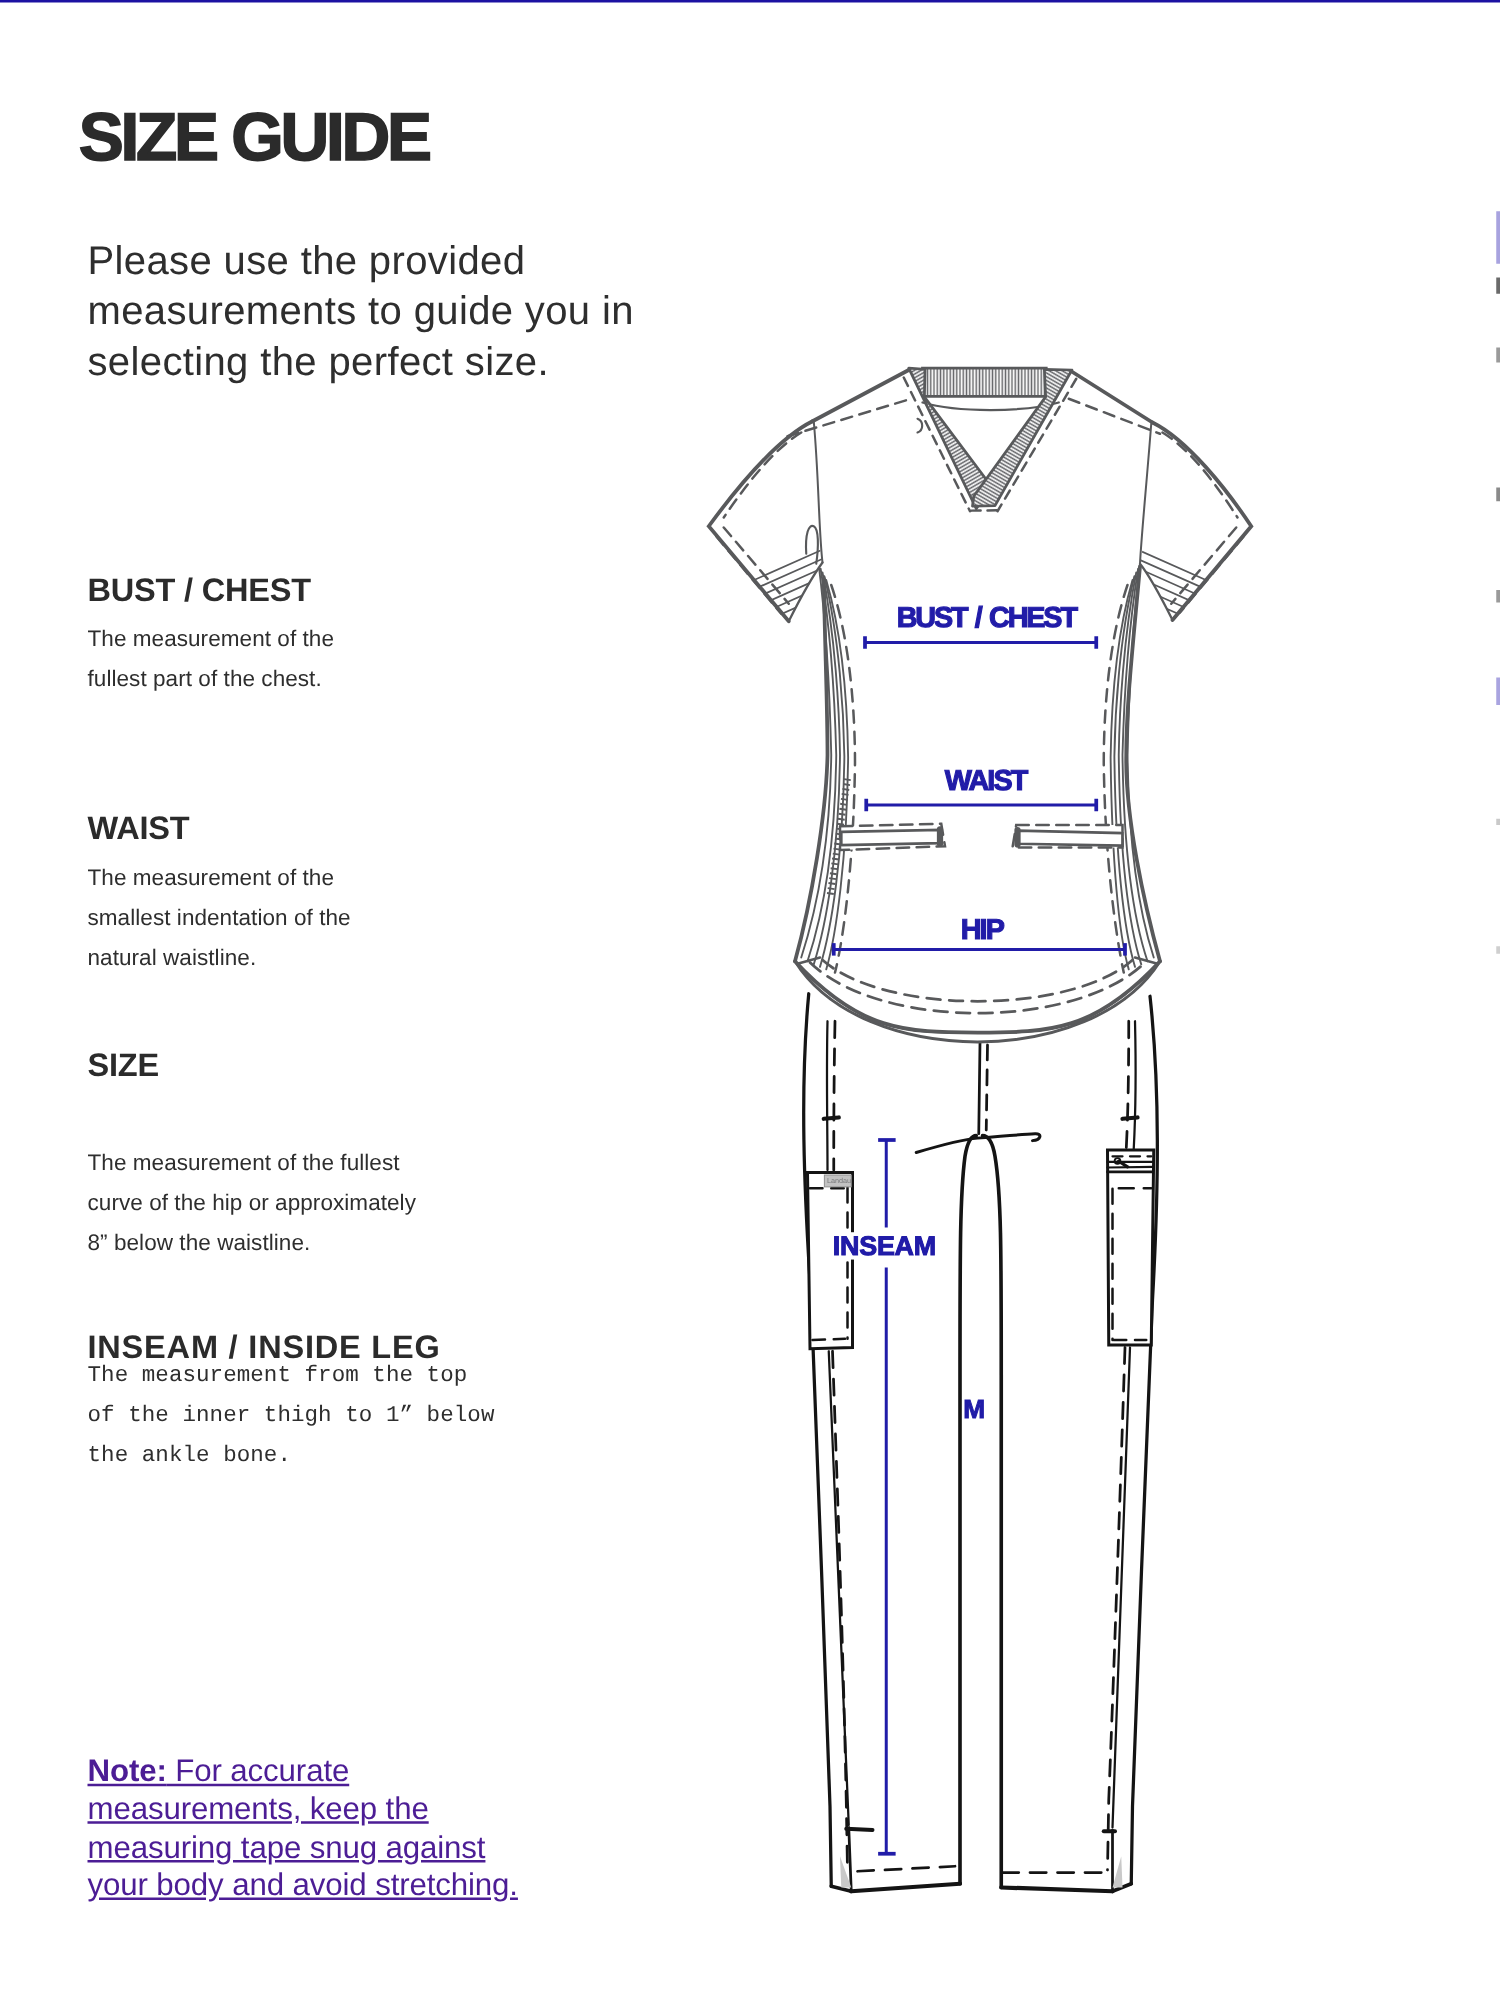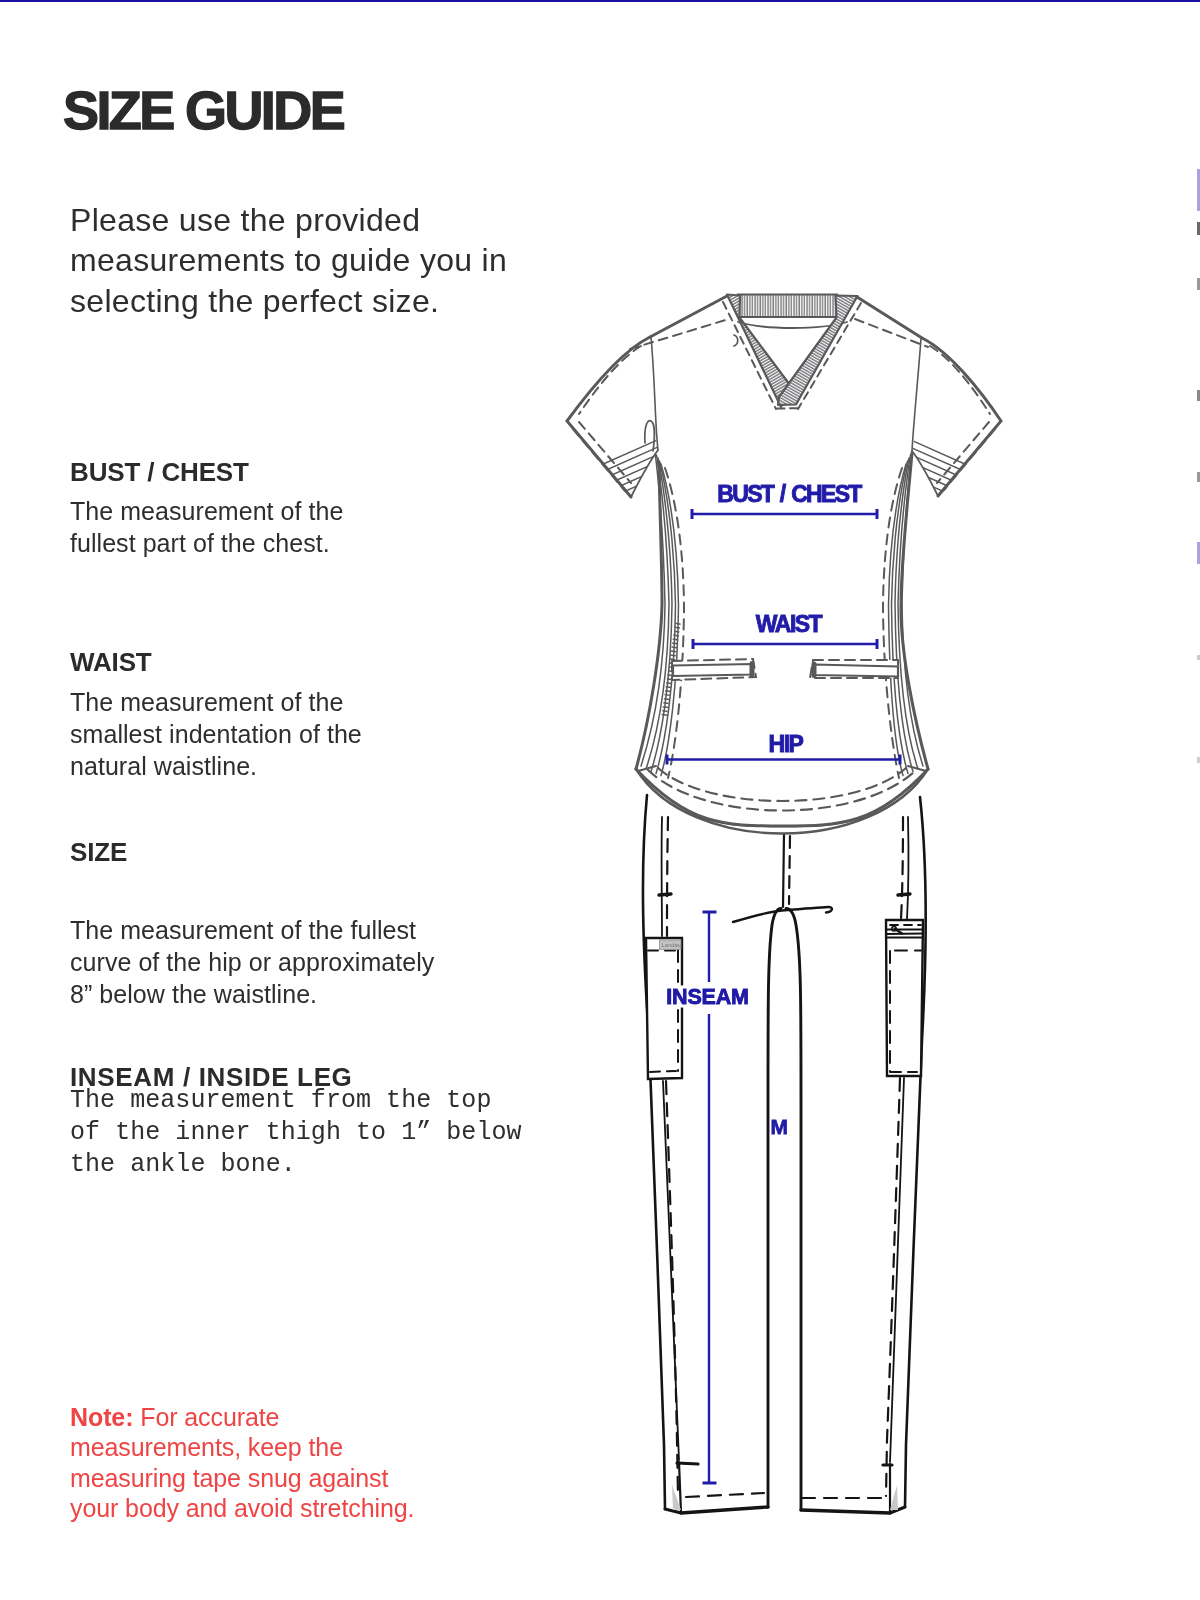--- a/index.html
+++ b/index.html
@@ -1,22 +1,22 @@
 <!DOCTYPE html>
 <html><head>
 <meta charset="utf-8">
 <style>
   html,body{margin:0;padding:0;}
   body{width:1200px;height:1600px;background:#ffffff;font-family:"Liberation Sans",sans-serif;position:relative;overflow:hidden;}
   .topbar{position:absolute;left:0;top:0;width:1200px;height:2px;background:#1c12a2;}
   .title{position:absolute;left:63px;top:66px;font-size:54px;font-weight:bold;color:#2b2b2b;letter-spacing:-2.6px;line-height:88px;-webkit-text-stroke:1.3px #2b2b2b;}
-  .intro{position:absolute;left:70px;top:200px;font-size:32px;color:#2e2e2e;line-height:40.4px;letter-spacing:0.3px;}
+  .intro{position:absolute;left:70px;top:188px;font-size:32px;color:#2e2e2e;line-height:40.4px;letter-spacing:0.3px;}
   .sec-h{position:absolute;left:70px;font-size:26px;font-weight:bold;color:#2b2b2b;letter-spacing:-0.15px;line-height:30px;}
-  .sec-b{position:absolute;left:70px;font-size:25px;color:#2e2e2e;line-height:32.2px;letter-spacing:0.05px;}
-  .note{position:absolute;left:70px;font-size:25px;color:#ef4444;line-height:30.3px;letter-spacing:-0.1px;}
+  .sec-b{position:absolute;left:70px;font-size:18px;color:#2e2e2e;line-height:32.2px;letter-spacing:0.05px;}
+  .note{position:absolute;left:70px;font-size:25px;color:#4c1d95;line-height:30.3px;letter-spacing:-0.1px;text-decoration:underline;}
   svg{position:absolute;left:0;top:0;}
   .frag{position:absolute;}
 </style>
 </head>
 <body>
 <div class="topbar"></div>
 <div class="title">SIZE GUIDE</div>
 <div class="intro">Please use the provided<br>measurements to guide you in<br>selecting the perfect size.</div>
 
 <div class="sec-h" style="top:457px;">BUST / CHEST</div>

